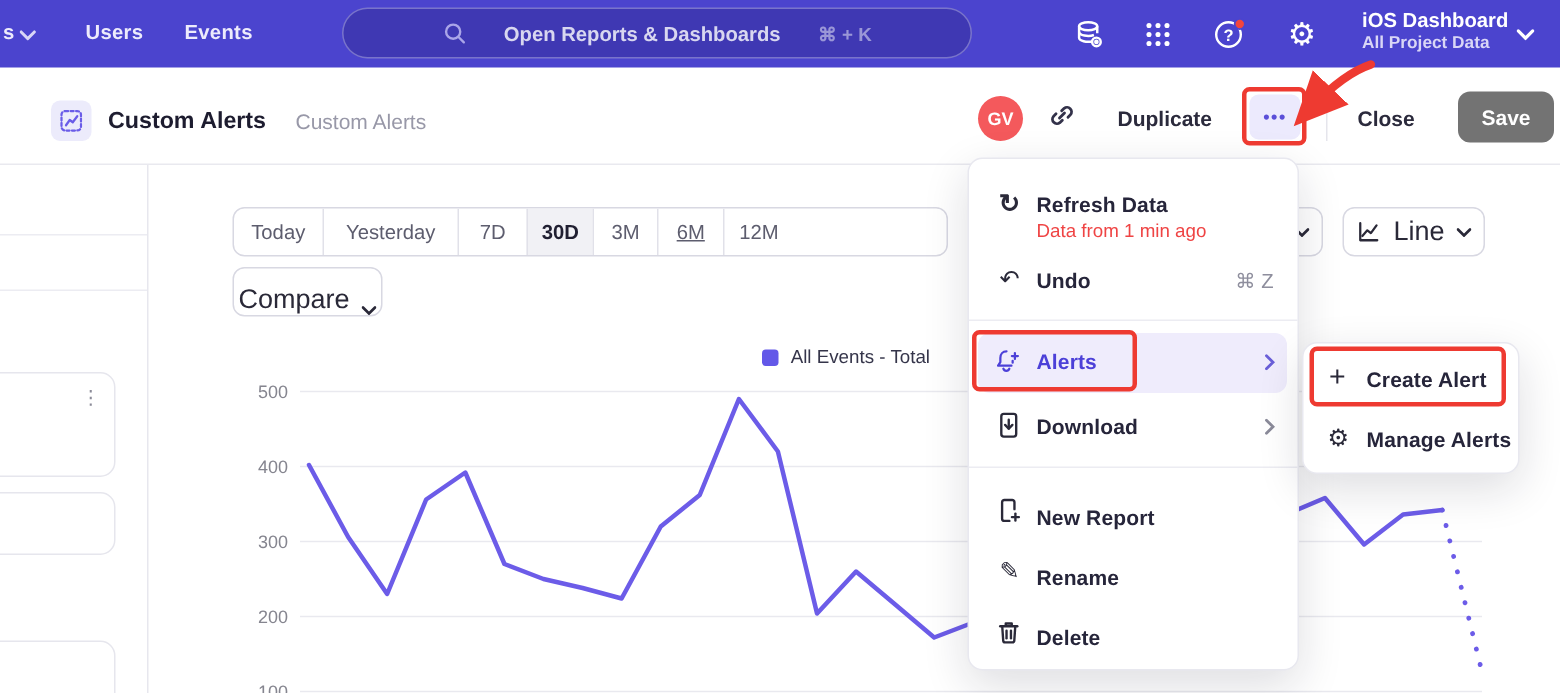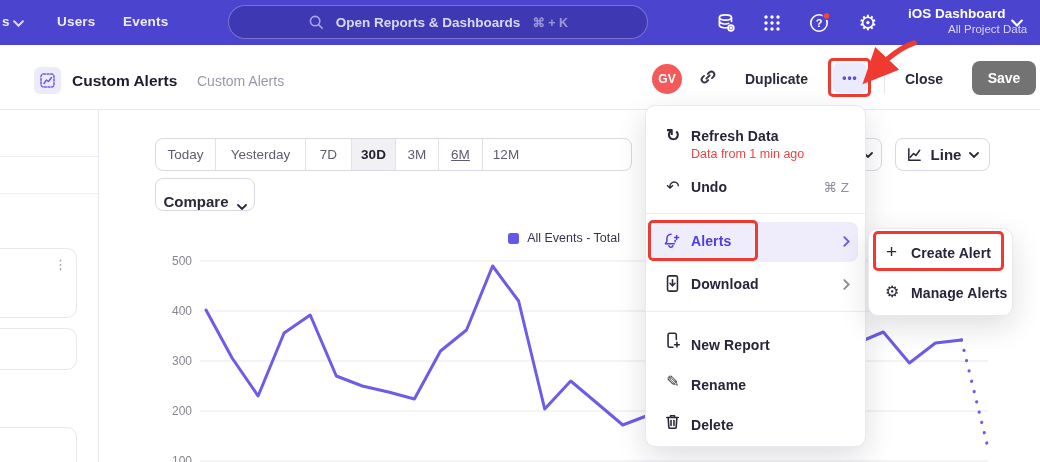--- a/index.html
+++ b/index.html
@@ -10,27 +10,27 @@
     -webkit-font-smoothing:antialiased;
   }
   .abs { position:absolute; }
 
   
   .topnav { position:absolute; left:0; top:0; width:1040px; height:45px; background:#4b44ce; z-index:6; }
   .topnav-item { color:#edebfc; font-size:13.5px; font-weight:700; letter-spacing:.2px; cursor:pointer; }
   .search-pill {
     position:absolute; left:228px; top:5px; width:420px; height:34px; border-radius:18px;
     background:rgba(10,5,60,0.18); border:1px solid rgba(255,255,255,0.30);
-    display:flex; align-items:center; justify-content:center; gap:12px; cursor:pointer;
+    display:flex; align-items:center; justify-content:center; gap:25px; cursor:pointer;
   }
   .search-ph { color:rgba(255,255,255,0.80); font-size:13.5px; font-weight:600; }
   .search-sc { color:rgba(255,255,255,0.48); font-size:12.5px; font-weight:600; }
   .nav-ico { position:absolute; top:10px; width:26px; height:26px; display:flex; align-items:center; justify-content:center; cursor:pointer; color:#fff; }
   .proj-name { color:#ffffff; font-size:13.5px; font-weight:700; }
-  .proj-sub  { color:#d9d6f6; font-size:11.5px; font-weight:400;margin-left:40px; }
+  .proj-sub  { color:#d9d6f6; font-size:11.5px; font-weight:700; }
 
   
   .header { position:absolute; left:0; top:45px; width:1040px; height:65px; background:#fff; border-bottom:1px solid #e9e9ef; z-index:5; }
   .title-ico { position:absolute; left:34px; top:22px; width:27px; height:27px; border-radius:6px; background:#ecebfb; display:flex; align-items:center; justify-content:center; }
   .page-title { position:absolute; left:72px; top:27px; font-size:15.5px; font-weight:700; color:#1d1c2f; }
   .breadcrumb { position:absolute; left:197px; top:28px; font-size:14px; color:#9898a8; }
   .avatar { position:absolute; left:652px; top:19px; width:30px; height:30px; border-radius:50%; background:#f4595c; color:#fff; font-size:12px; font-weight:700; display:flex; align-items:center; justify-content:center; cursor:pointer; }
   .hdr-text-btn { font-size:14px; font-weight:600; color:#2b2a3c; cursor:pointer; }
   .more-btn { position:absolute; left:833px; top:18px; width:34px; height:30px; border-radius:6px; background:#eceafd; color:#5b4fd8; display:flex; align-items:center; justify-content:center; font-size:12px; font-weight:700; letter-spacing:1px; cursor:pointer; }
   .vdivider { position:absolute; left:884px; top:17px; width:1px; height:32px; background:#e5e5ec; }
@@ -40,21 +40,21 @@
   .sidebar { position:absolute; left:0; top:110px; width:99px; height:352px; background:#fff; border-right:1px solid #e7e7ee; z-index:3; }
   .side-line { position:absolute; left:0; width:98px; height:1px; background:#ececf2; }
   .side-card { position:absolute; left:-18px; width:95px; background:#fff; border:1px solid #e6e6ed; border-radius:10px; }
   .kebab { position:absolute; right:9px; top:8px; color:#8b8b98; font-size:13px; cursor:pointer; }
 
   
   .seg-control { position:absolute; left:155px; top:138px; width:477px; height:33px; border:1px solid #d8d8e2; border-radius:8px; display:flex; background:#fff; overflow:hidden; z-index:2; }
   .seg { display:flex; align-items:center; justify-content:center; gap:7px; font-size:13.5px; color:#5d5d6e; border-left:1px solid #e1e1e9; cursor:pointer; }
   .seg:first-child { border-left:none; }
   .seg.sel { background:#f1f1f5; color:#201f31; font-weight:700; }
-  .btn-chip { position:absolute; height:33px; border:1px solid #d8d8e2; border-radius:8px; background:#fff; display:flex; align-items:center; justify-content:center; gap:8px; font-size:15px; font-weight:700; color:#2a2938; cursor:pointer; z-index:2; }
+  .btn-chip { position:absolute; height:33px; border:1px solid #d8d8e2; border-radius:8px; background:#fff; display:flex; align-items:center; justify-content:center; gap:8px; font-size:18px; font-weight:400; color:#2a2938; cursor:pointer; z-index:2; }
 
   
   #chart-svg { position:absolute; left:0; top:0; width:1040px; height:462px; z-index:1; pointer-events:none; }
   .ylab { position:absolute; width:42px; text-align:right; font-size:12px; color:#85858f; transform:translateY(-8px); line-height:16px; }
   .legend { position:absolute; left:200px; top:231px; width:420px; display:flex; align-items:center; justify-content:flex-end; gap:8px; z-index:2; }
   .legend-swatch { width:11px; height:11px; border-radius:2.5px; }
   .legend-label { font-size:12.5px; color:#35354a; }
 
   
   .menu { position:absolute; left:645px; top:105px; width:221px; height:342px; background:#fff; border:1px solid #e8e8ef; border-radius:10px; box-shadow:0 10px 30px rgba(20,20,43,0.14); z-index:10; }

